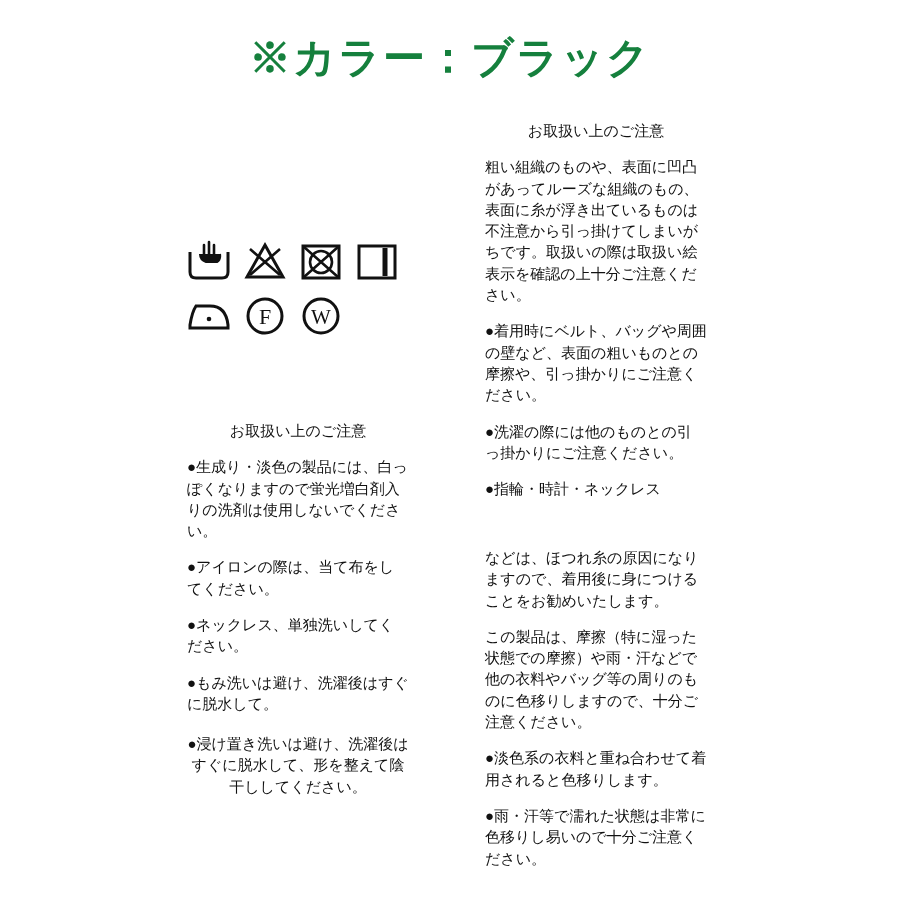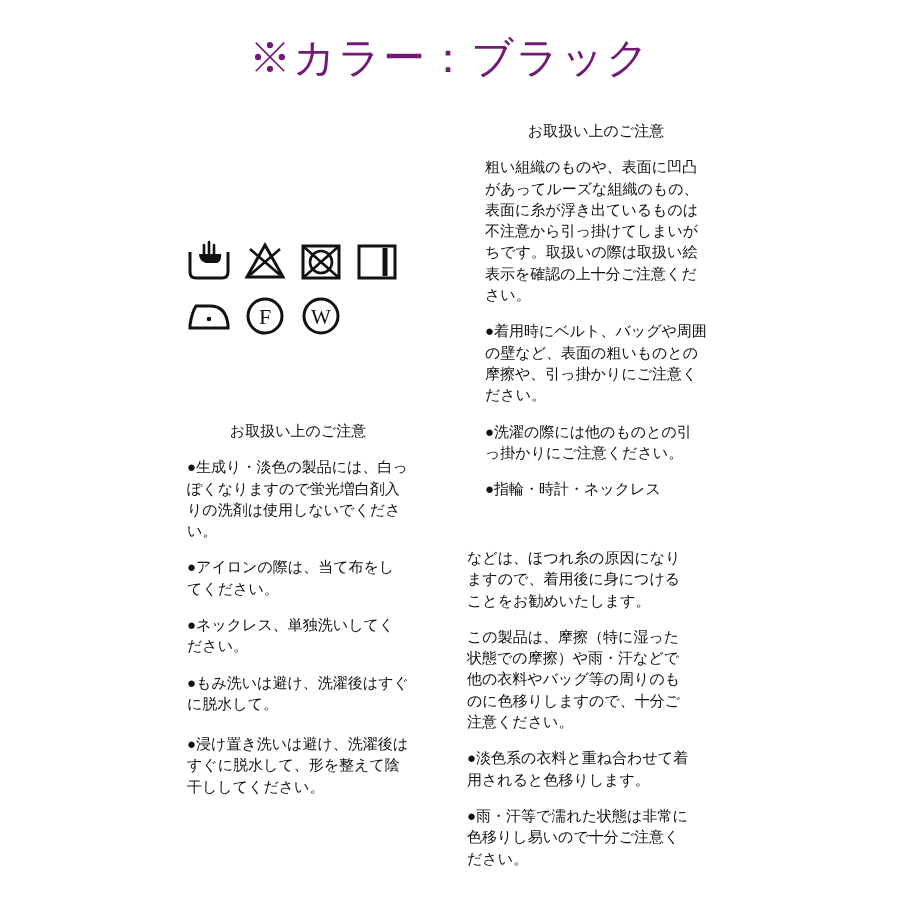--- a/index.html
+++ b/index.html
@@ -21,22 +21,22 @@
     background: #ffffff;
   }
   .title {
     position: absolute;
     top: 30px;
     left: 0;
     width: 900px;
     text-align: center;
     font-size: 42px;
     letter-spacing: 2px;
-    font-weight: 400;
-    color: #701a75;
+    font-weight: 700;
+    color: #15803d;
     white-space: nowrap;
   }
 
   
   .symbols {
     position: absolute;
     left: 186px;
     top: 238px;
     width: 230px;
   }
@@ -64,28 +64,29 @@
   }
   .col-left-1 {
     left: 172px;
     top: 420px;
     width: 252px;
   }
   .col-left-2 {
     left: 172px;
     top: 718px;
     width: 252px;
+    text-align: center;
   }
   .col-right-1 {
     left: 470px;
     top: 120px;
     width: 252px;
   }
   .col-right-2 {
-    left: 452px;
+    left: 470px;
     top: 532px;
     width: 252px;
   }
   .para {
     margin: 15px;
     white-space: pre-wrap;
     word-break: break-all;
   }
   .heading {
     margin: 0 0 0 0;

